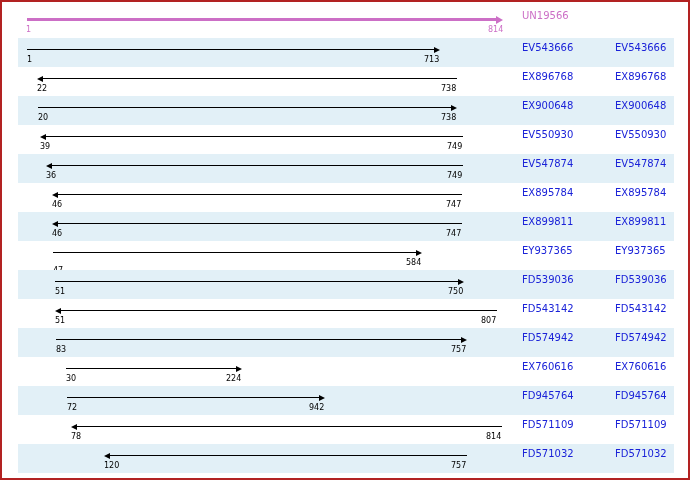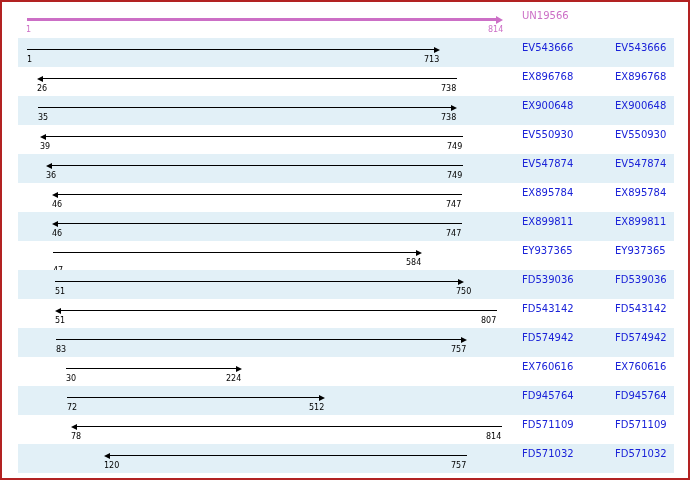--- a/index.html
+++ b/index.html
@@ -102,28 +102,28 @@
       <div class="band odd" style="top: 36px;"></div>
       <div class="hline" style="left: 25px; top: 47px; width: 407px;"></div>
       <div class="arrow-r" style="left: 432px; top: 45px;"></div>
       <div class="coord" style="left: 25px; top: 53px;">1</div>
       <div class="coord" style="left: 422px; top: 53px;">713</div>
       <div class="acc" style="left: 520px; top: 40px;">EV543666</div>
       <div class="acc" style="left: 613px; top: 40px;">EV543666</div>
       <div class="band even" style="top: 65px;"></div>
       <div class="hline" style="left: 41px; top: 76px; width: 414px;"></div>
       <div class="arrow-l" style="left: 35px; top: 74px;"></div>
-      <div class="coord" style="left: 35px; top: 82px;">26</div>
+      <div class="coord" style="left: 35px; top: 82px;">22</div>
       <div class="coord" style="left: 439px; top: 82px;">738</div>
       <div class="acc" style="left: 520px; top: 69px;">EX896768</div>
       <div class="acc" style="left: 613px; top: 69px;">EX896768</div>
       <div class="band odd" style="top: 94px;"></div>
       <div class="hline" style="left: 36px; top: 105px; width: 413px;"></div>
       <div class="arrow-r" style="left: 449px; top: 103px;"></div>
-      <div class="coord" style="left: 36px; top: 111px;">35</div>
+      <div class="coord" style="left: 36px; top: 111px;">20</div>
       <div class="coord" style="left: 439px; top: 111px;">738</div>
       <div class="acc" style="left: 520px; top: 98px;">EX900648</div>
       <div class="acc" style="left: 613px; top: 98px;">EX900648</div>
       <div class="band even" style="top: 123px;"></div>
       <div class="hline" style="left: 44px; top: 134px; width: 417px;"></div>
       <div class="arrow-l" style="left: 38px; top: 132px;"></div>
       <div class="coord" style="left: 38px; top: 140px;">39</div>
       <div class="coord" style="left: 445px; top: 140px;">749</div>
       <div class="acc" style="left: 520px; top: 127px;">EV550930</div>
       <div class="acc" style="left: 613px; top: 127px;">EV550930</div>
@@ -152,21 +152,21 @@
       <div class="hline" style="left: 51px; top: 250px; width: 363px;"></div>
       <div class="arrow-r" style="left: 414px; top: 248px;"></div>
       <div class="coord" style="left: 51px; top: 264px;">47</div>
       <div class="coord" style="left: 404px; top: 256px;">584</div>
       <div class="acc" style="left: 520px; top: 243px;">EY937365</div>
       <div class="acc" style="left: 613px; top: 243px;">EY937365</div>
       <div class="band odd" style="top: 268px;"></div>
       <div class="hline" style="left: 53px; top: 279px; width: 403px;"></div>
       <div class="arrow-r" style="left: 456px; top: 277px;"></div>
       <div class="coord" style="left: 53px; top: 285px;">51</div>
-      <div class="coord" style="left: 446px; top: 285px; margin-left: 8px;">750</div>
+      <div class="coord" style="left: 446px; top: 285px;">750</div>
       <div class="acc" style="left: 520px; top: 272px;">FD539036</div>
       <div class="acc" style="left: 613px; top: 272px;">FD539036</div>
       <div class="band even" style="top: 297px;"></div>
       <div class="hline" style="left: 59px; top: 308px; width: 436px;"></div>
       <div class="arrow-l" style="left: 53px; top: 306px;"></div>
       <div class="coord" style="left: 53px; top: 314px;">51</div>
       <div class="coord" style="left: 479px; top: 314px;">807</div>
       <div class="acc" style="left: 520px; top: 301px;">FD543142</div>
       <div class="acc" style="left: 613px; top: 301px;">FD543142</div>
       <div class="band odd" style="top: 326px;"></div>
@@ -180,21 +180,21 @@
       <div class="hline" style="left: 64px; top: 366px; width: 170px;"></div>
       <div class="arrow-r" style="left: 234px; top: 364px;"></div>
       <div class="coord" style="left: 64px; top: 372px;">30</div>
       <div class="coord" style="left: 224px; top: 372px;">224</div>
       <div class="acc" style="left: 520px; top: 359px;">EX760616</div>
       <div class="acc" style="left: 613px; top: 359px;">EX760616</div>
       <div class="band odd" style="top: 384px;"></div>
       <div class="hline" style="left: 65px; top: 395px; width: 252px;"></div>
       <div class="arrow-r" style="left: 317px; top: 393px;"></div>
       <div class="coord" style="left: 65px; top: 401px;">72</div>
-      <div class="coord" style="left: 307px; top: 401px;">512</div>
+      <div class="coord" style="left: 307px; top: 401px;">942</div>
       <div class="acc" style="left: 520px; top: 388px;">FD945764</div>
       <div class="acc" style="left: 613px; top: 388px;">FD945764</div>
       <div class="band even" style="top: 413px;"></div>
       <div class="hline" style="left: 75px; top: 424px; width: 425px;"></div>
       <div class="arrow-l" style="left: 69px; top: 422px;"></div>
       <div class="coord" style="left: 69px; top: 430px;">78</div>
       <div class="coord" style="left: 484px; top: 430px;">814</div>
       <div class="acc" style="left: 520px; top: 417px;">FD571109</div>
       <div class="acc" style="left: 613px; top: 417px;">FD571109</div>
       <div class="band odd" style="top: 442px;"></div>

